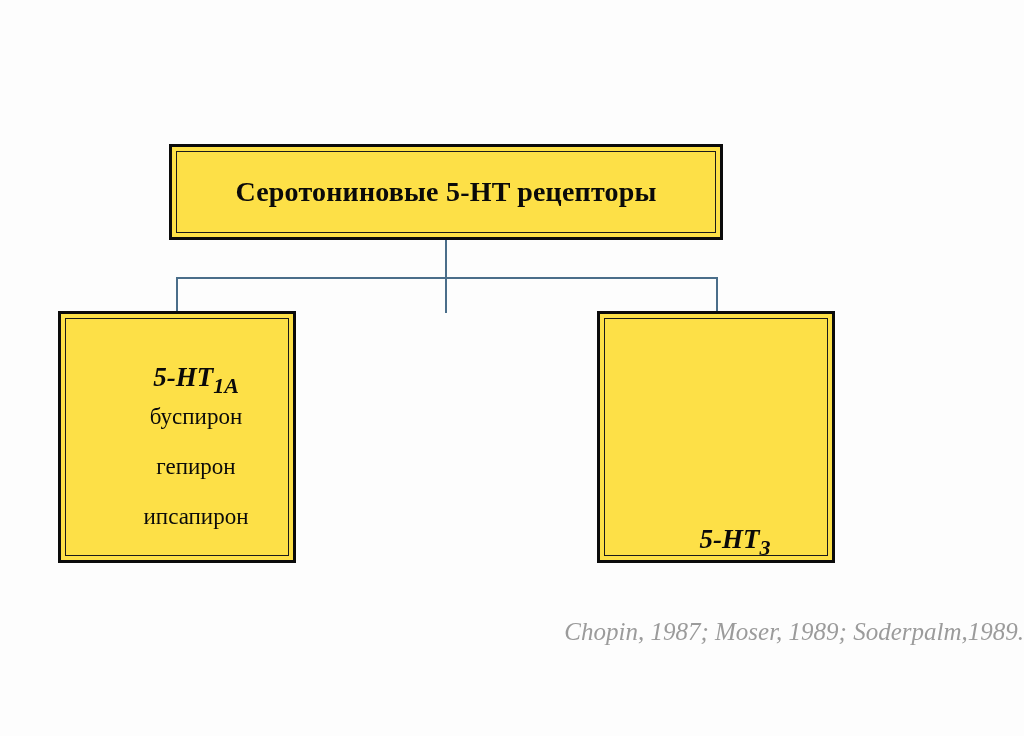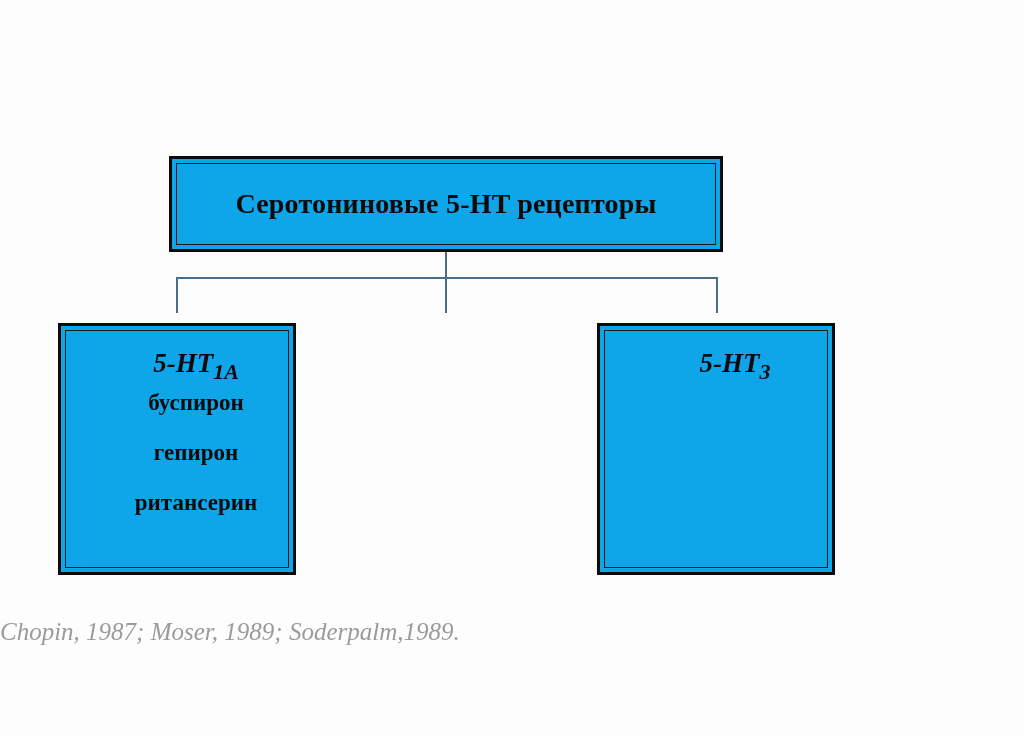--- a/index.html
+++ b/index.html
@@ -34,24 +34,23 @@
   #bracket     { left: 176px; top: 277px; width: 542px; }
   
   #drop-left   { left: 176px; top: 277px; height: 36px; }
   #drop-mid    { left: 445px; top: 277px; height: 36px; }
   #drop-right  { left: 716px; top: 277px; height: 36px; }
 
   
   .node {
     position: absolute;
     box-sizing: border-box;
-    background: #0ea5e9;
+    background: #fde047;
     border: 3px solid #0b0b0b;
     padding: 4px;
-    margin-top: 12px;
   }
   .node > .inner {
     box-sizing: border-box;
     width: 100%;
     height: 100%;
     border: 1px solid #1a1a1a;
     display: flex;
     flex-direction: column;
     align-items: center;
     overflow: hidden;
@@ -78,21 +77,21 @@
   
   .child {
     width: 238px;
     height: 252px;
   }
   #node-ht1a { left: 58px;  top: 311px; }
   #node-ht2  { left: 330px; top: 311px; }
   #node-ht3  { left: 597px; top: 311px; }
 
   .child > .inner {
-    justify-content: flex-start;
+    justify-content: flex-end;
     padding-top: 18px;
     padding-left: 38px;
   }
 
   .subtype-title {
     font-size: 27px;
     font-weight: bold;
     font-style: italic;
     color: #0a0a0a;
     white-space: nowrap;
@@ -108,37 +107,37 @@
 
   .drug-list {
     margin-top: 12px;
     display: flex;
     flex-direction: column;
     align-items: center;
     width: 100%;
   }
   .drug {
     font-size: 23px;
-    font-weight: bold;
+    font-weight: normal;
     color: #0a0a0a;
     line-height: 1;
     margin-bottom: 27px;
     white-space: nowrap;
   }
   .drug .hl {
     color: #1d3c6e;
   }
 
   
   #caption {
     position: absolute;
     left: 0;
     top: 618px;
     width: 1024px;
-    text-align: left;
+    text-align: right;
     font-size: 25px;
     font-style: italic;
     color: #9b9b9b;
     white-space: nowrap;
   }
 </style>
 </head>
 <body>
 
 <div id="canvas">
@@ -156,21 +155,21 @@
   </div>
 
   <div class="node child" id="node-ht1a">
     <div class="inner">
       <div class="subtype-title">
         <span>5-HT</span><sub>1A</sub>
       </div>
       <div class="drug-list">
         <div class="drug">буспирон</div>
         <div class="drug">гепирон</div>
-        <div class="drug">ритансерин</div>
+        <div class="drug">ипсапирон</div>
       </div>
     </div>
   </div>
 
 
   <div class="node child" id="node-ht3">
     <div class="inner">
       <div class="subtype-title">
         <span>5-HT</span><sub>3</sub>
       </div>

